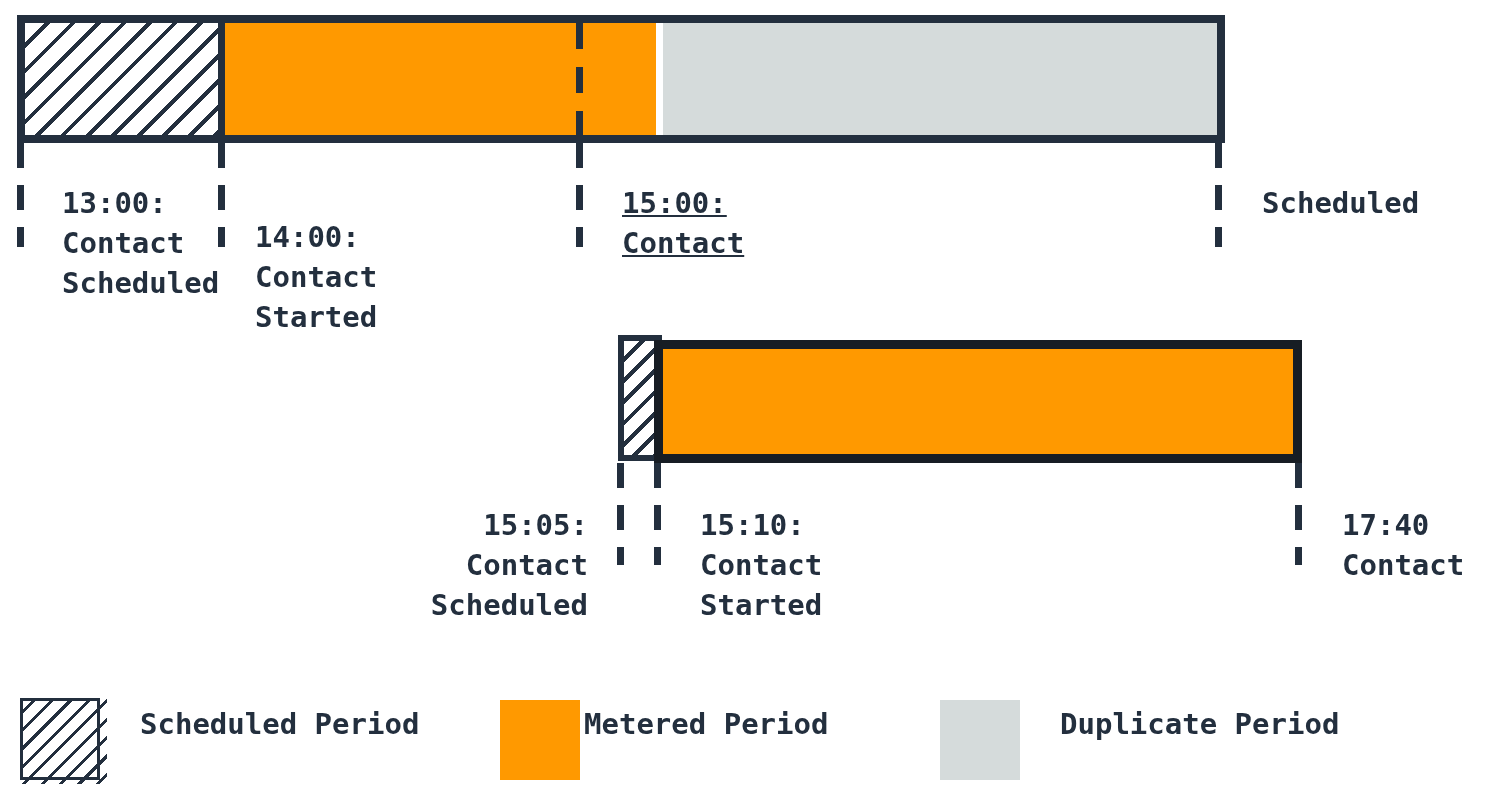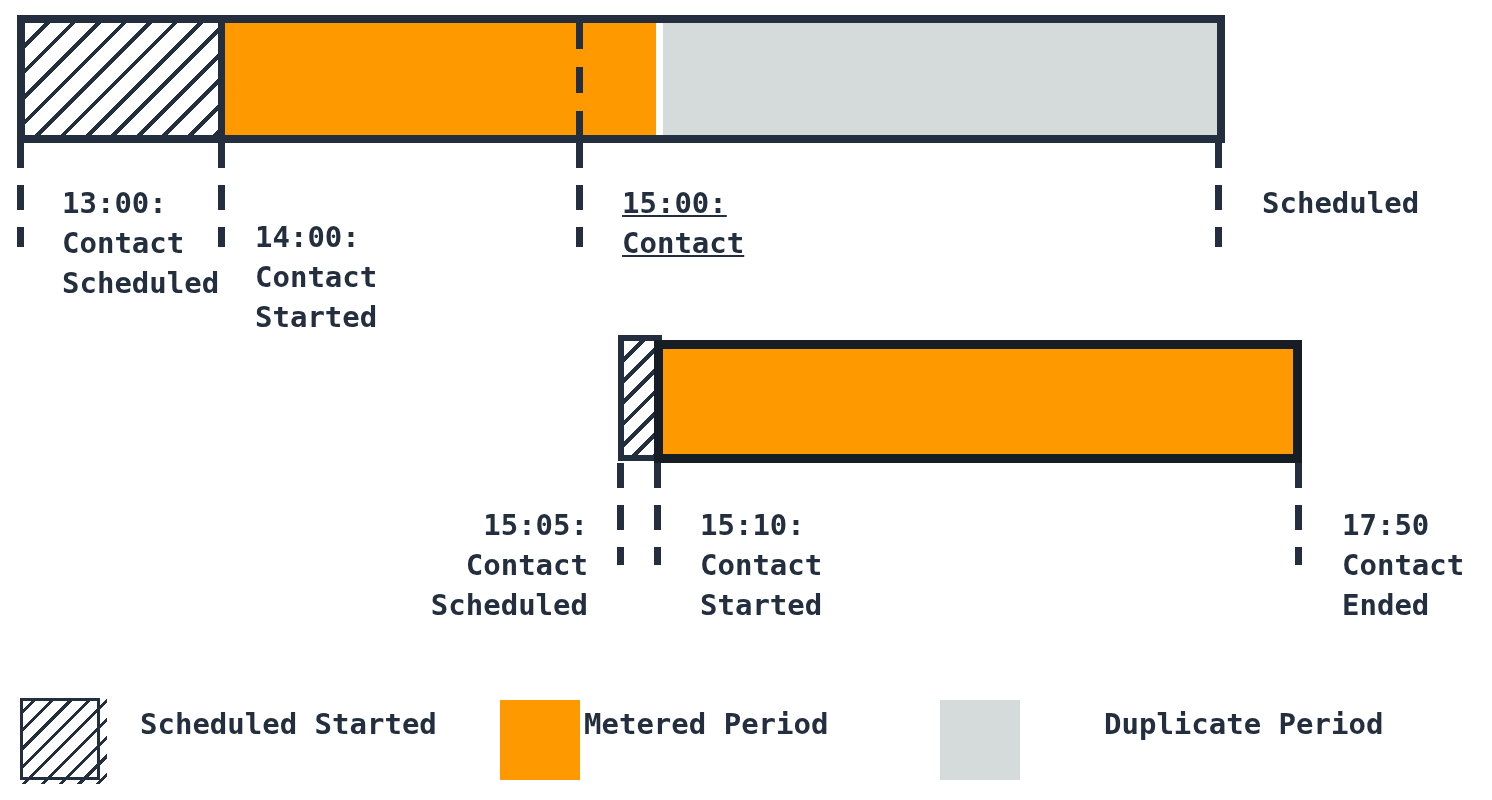--- a/index.html
+++ b/index.html
@@ -173,29 +173,28 @@
     <div>15:05:</div>
     <div>Contact</div>
     <div>Scheduled</div>
   </div>
   <div class="evt-label row2" style="left:700px;">
     <div>15:10:</div>
     <div>Contact</div>
     <div>Started</div>
   </div>
   <div class="evt-label row2" style="left:1342px;">
-    <div>17:50</div>
-    <div>Contact</div>
-    <div>Ended</div>
+    <div>17:40</div>
+    <div>Contact</div>
   </div>
 
   <div class="hatch-wrap">
     <div class="hatch-frame"></div>
   </div>
-  <div class="legend-item-label" style="left:140px;">Scheduled Started</div>
+  <div class="legend-item-label" style="left:140px;">Scheduled Period</div>
 
   <div class="swatch-solid swatch-orange"></div>
   <div class="legend-item-label" style="left:584px;">Metered Period</div>
 
   <div class="swatch-solid swatch-gray"></div>
-  <div class="legend-item-label" style="left:1104px;">Duplicate Period</div>
+  <div class="legend-item-label" style="left:1060px;">Duplicate Period</div>
 
 </div>
 
 </body></html>

